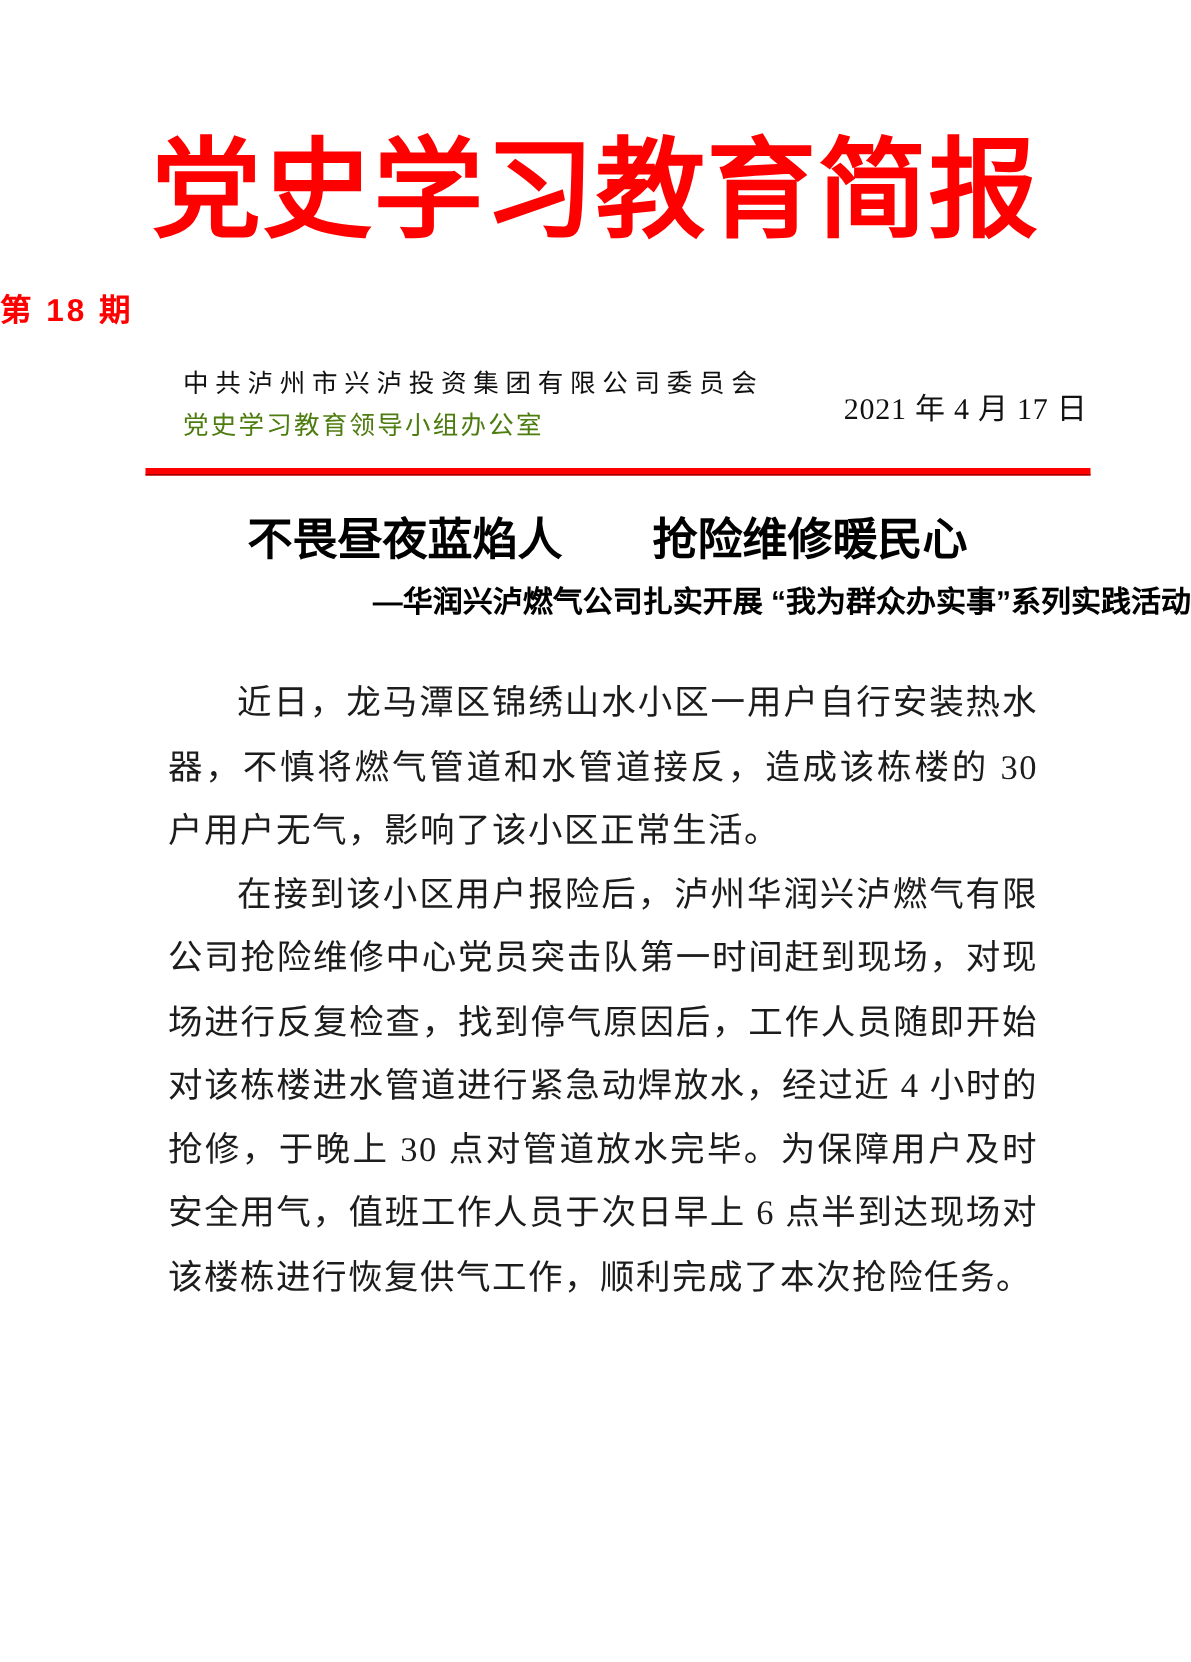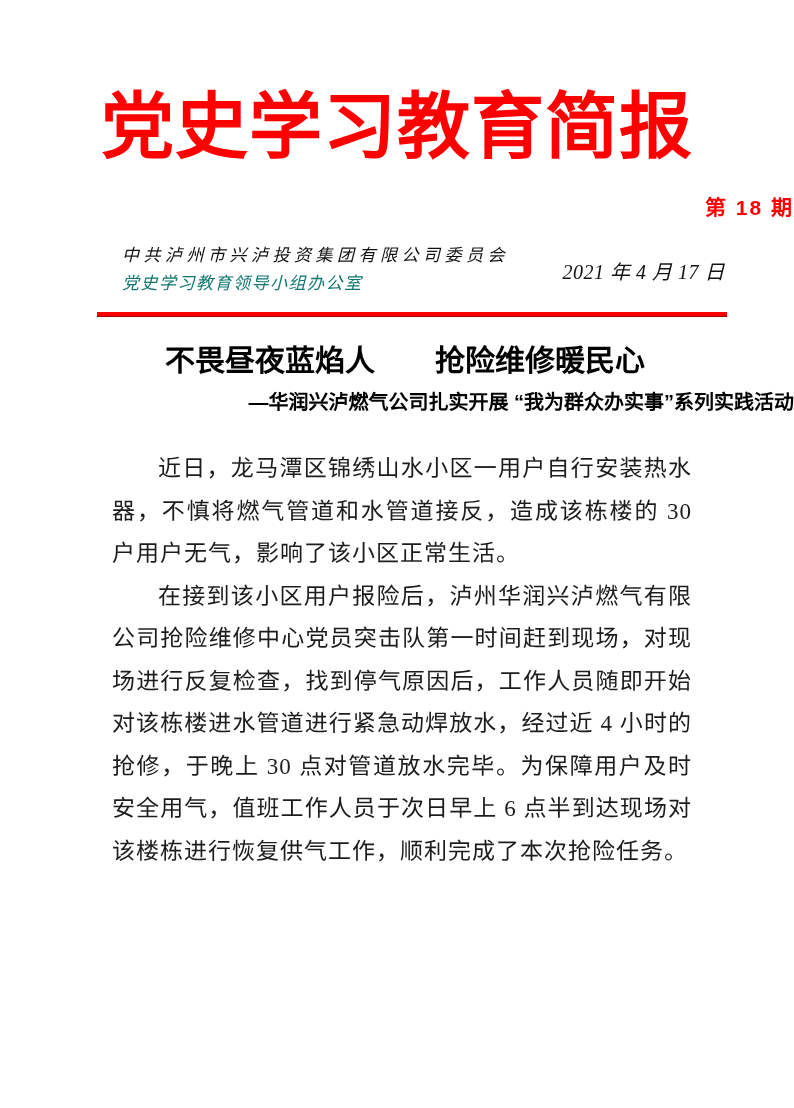--- a/index.html
+++ b/index.html
@@ -25,53 +25,52 @@
     font-family: "Liberation Serif", "DejaVu Serif", serif;
     font-size: 73px;
     font-weight: bold;
     line-height: 84px;
     color: #ff0000;
     letter-spacing: 1px;
     white-space: nowrap;
   }
   .issue-line {
     margin-top: 26px;
-    text-align: right;
+    text-align: left;
     font-family: "Liberation Sans", "DejaVu Sans", sans-serif;
     font-size: 21px;
     font-weight: bold;
     line-height: 24px;
     color: #ff0000;
     letter-spacing: 2px;
   }
 
   
   .header-row {
     width: 630px;
     margin: 22px auto 14px 97px;
     display: flex;
     justify-content: space-between;
     align-items: center;
-    font-style: italic;
   }
   .org-block {
     margin-left: 25px;
   }
   .org-line1 {
     font-size: 17px;
     line-height: 28px;
     letter-spacing: 4.5px;
     color: #111111;
     white-space: nowrap;
   }
   .org-line2 {
     font-size: 17px;
     line-height: 28px;
     letter-spacing: 1.5px;
-    color: #0f766e;
+    color: #4d7c0f;
     white-space: nowrap;
   }
   .issue-date {
     font-size: 20px;
     color: #111111;
     letter-spacing: 0.5px;
     white-space: nowrap;
     padding-right: 2px;
   }
 

